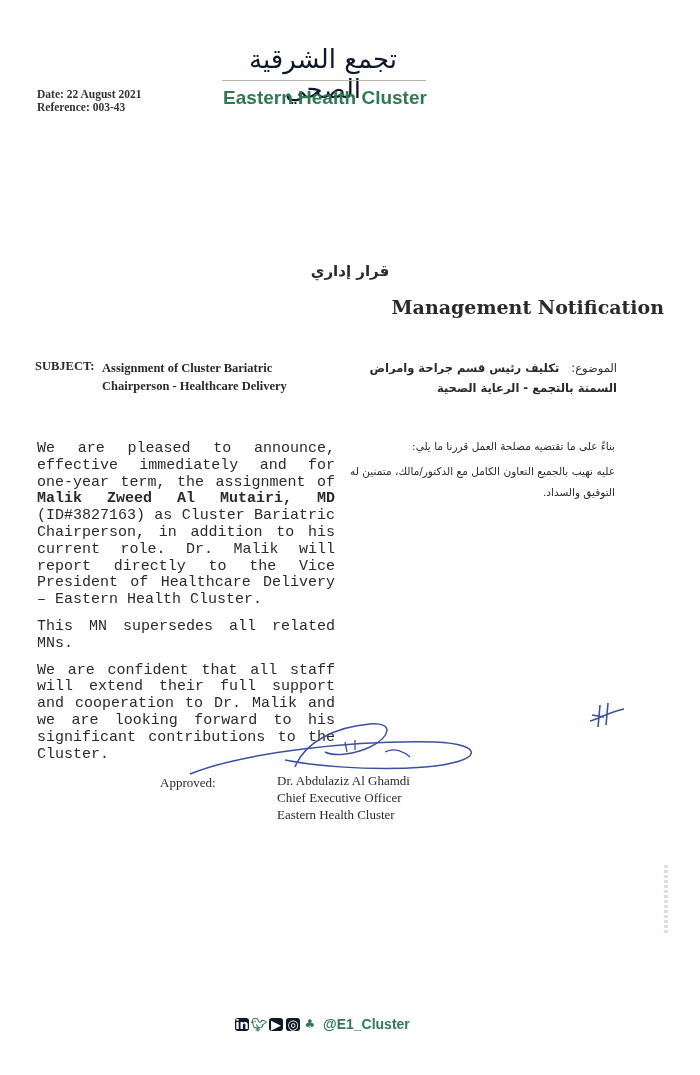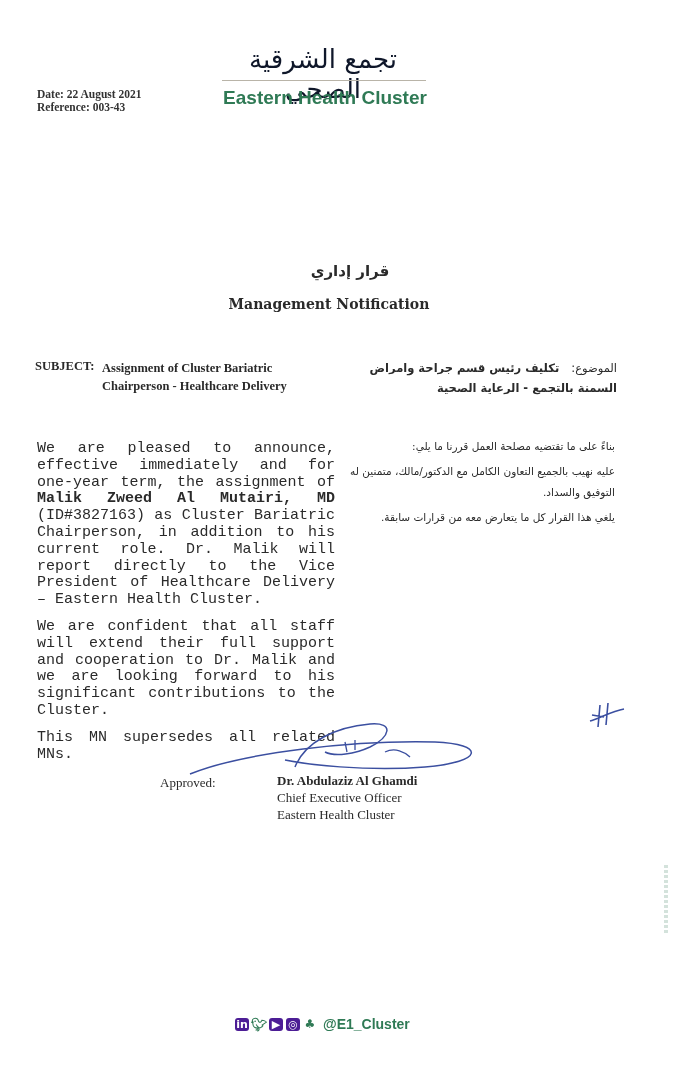--- a/index.html
+++ b/index.html
@@ -2,37 +2,37 @@
 <html><head>
 <meta charset="utf-8">
 <style>
   html,body{margin:0;padding:0;}
   body{width:700px;height:1075px;background:#fff;position:relative;overflow:hidden;font-family:"DejaVu Serif","Liberation Serif",serif;color:#2a2a2a;}
   .logo-ar{position:absolute;left:218px;top:44px;width:210px;text-align:center;font-family:"DejaVu Sans",sans-serif;font-size:26px;color:#0f172a;direction:rtl;line-height:30px;}
   .logo-rule{position:absolute;left:222px;top:80px;width:204px;height:1px;background:#b9b4a8;}
   .logo-en{position:absolute;left:220px;top:86px;width:210px;text-align:center;font-family:"Liberation Sans",sans-serif;font-weight:bold;font-size:19px;color:#2f7a55;line-height:24px;}
   .meta{position:absolute;left:37px;top:88px;font-size:11.5px;line-height:13px;font-weight:bold;color:#333;font-family:"Liberation Serif",serif;}
   .ar-title{position:absolute;left:0;width:700px;top:262px;text-align:center;font-family:"DejaVu Sans",sans-serif;font-weight:bold;font-size:15px;direction:rtl;}
-  .en-title{position:absolute;left:4px;width:650px;top:296px;text-align:center;font-size:14px;font-weight:bold;font-family:"DejaVu Serif",serif;}
+  .en-title{position:absolute;left:14px;width:650px;top:296px;text-align:right;font-size:19px;font-weight:bold;font-family:"DejaVu Serif",serif;}
   .subj-label{position:absolute;left:35px;top:359px;font-weight:bold;font-size:12.5px;font-family:"Liberation Serif",serif;}
   .subj-text{position:absolute;left:102px;top:359px;width:220px;font-weight:bold;font-size:12.5px;line-height:18px;font-family:"Liberation Serif",serif;}
   .ar-subj{position:absolute;left:355px;top:358px;width:262px;direction:rtl;text-align:right;font-family:"DejaVu Sans",sans-serif;font-size:11.5px;font-weight:bold;line-height:20px;}
   .ar-subj .lbl{margin-left:12px;font-weight:normal;}
   .en-body{position:absolute;left:37px;top:441px;width:298px;font-size:15px;line-height:16.8px;text-align:justify;font-family:Liberation Mono, monospace;}
   .en-body p{margin:0 0 10px 0;}
   .ar-body{position:absolute;left:350px;top:436px;width:265px;direction:rtl;text-align:justify;font-family:"DejaVu Sans",sans-serif;font-size:10.5px;line-height:21px;}
   .ar-body p{margin:0 0 4px 0;}
   .sig-svg{position:absolute;left:185px;top:712px;}
   .init-svg{position:absolute;left:584px;top:701px;}
   .approved{position:absolute;left:160px;top:775px;font-size:13px;font-family:"Liberation Serif",serif;}
   .signer{position:absolute;left:277px;top:772px;font-size:13px;line-height:17px;font-family:"Liberation Serif",serif;}
-  .signer .name{font-weight:bold;}
+  .signer .name{font-weight:normal;}
   .vert{position:absolute;left:664px;top:865px;width:4px;height:70px;background:repeating-linear-gradient(#b7cfc4 0 3px,#fff 3px 5px);opacity:.6;}
   .footer{position:absolute;left:235px;top:1016px;display:flex;align-items:center;gap:3px;color:#2f7a55;}
-  .footer .ic{width:14px;height:13px;background:#4c1d95;border-radius:3px;color:#fff;font-size:11px;font-family:"DejaVu Sans",sans-serif;display:flex;align-items:center;justify-content:center;font-weight:bold;}
+  .footer .ic{width:14px;height:13px;background:#0f172a;border-radius:3px;color:#fff;font-size:13px;font-family:"DejaVu Sans",sans-serif;display:flex;align-items:center;justify-content:center;font-weight:bold;}
   .footer .handle{font-family:"Liberation Sans",sans-serif;font-weight:bold;font-size:14px;margin-left:3px;}
 </style>
 </head>
 <body>
 
 <div class="logo-ar">تجمع الشرقية الصحي</div>
 <div class="logo-rule"></div>
 <div class="logo-en">Eastern Health Cluster</div>
 
 <div class="meta">
@@ -44,28 +44,27 @@
 <div class="en-title">Management Notification</div>
 
 <div class="subj-label">SUBJECT:</div>
 <div class="subj-text">Assignment of Cluster Bariatric Chairperson - Healthcare Delivery</div>
 <div class="ar-subj">
   <span class="lbl">الموضوع:</span><span>تكليف رئيس قسم جراحة وامراض السمنة بالتجمع - الرعاية الصحية</span>
 </div>
 
 <div class="en-body">
   <p><span>We are pleased to announce, effective immediately and for one-year term, the assignment of </span><b>Malik Zweed Al Mutairi, MD</b><span> (ID#3827163) as Cluster Bariatric Chairperson, in addition to his current role. Dr. Malik will report directly to the Vice President of Healthcare Delivery – Eastern Health Cluster.</span></p>
+  <p>This MN supersedes all related MNs.</p>
   <p>We are confident that all staff will extend their full support and cooperation to Dr. Malik and we are looking forward to his significant contributions to the Cluster.</p>
-  <p>This MN supersedes all related MNs.</p>
 </div>
 
 <div class="ar-body">
   <p>بناءً على ما تقتضيه مصلحة العمل قررنا ما يلي:</p>
   <p>عليه نهيب بالجميع التعاون الكامل مع الدكتور/مالك، متمنين له التوفيق والسداد.</p>
-  <p>يلغي هذا القرار كل ما يتعارض معه من قرارات سابقة.</p>
 </div>
 
 <svg class="sig-svg" width="300" height="70" viewBox="0 0 300 70">
   <path d="M5 62 C60 40,170 28,250 30 C300 32,300 50,240 55 C180 60,120 52,100 48" fill="none" stroke="#3b4fa0" stroke-width="1.5"></path>
   <path d="M110 55 C120 30,150 15,185 12 C210 10,205 25,185 35 C170 42,150 45,140 40" fill="none" stroke="#3b4fa0" stroke-width="1.5"></path>
   <path d="M160 30 l2 10 M170 28 l0 10 M200 40 c10 -5,20 0,25 5" fill="none" stroke="#3b4fa0" stroke-width="1.3"></path>
 </svg>
 <svg class="init-svg" width="44" height="30" viewBox="0 0 44 30">
   <path d="M6 20 C14 18,28 10,40 8 M16 4 L14 26 M24 2 L22 24 M8 14 L20 16" fill="none" stroke="#3b4fa0" stroke-width="1.6"></path>
 </svg>

